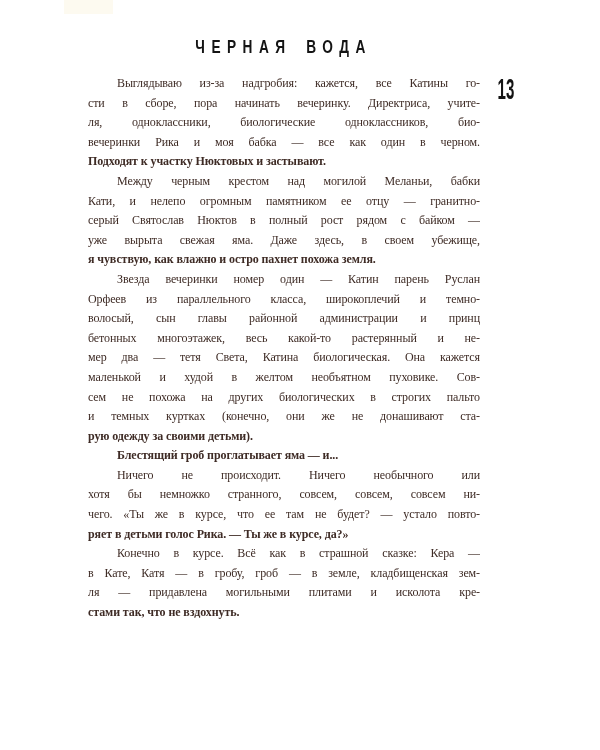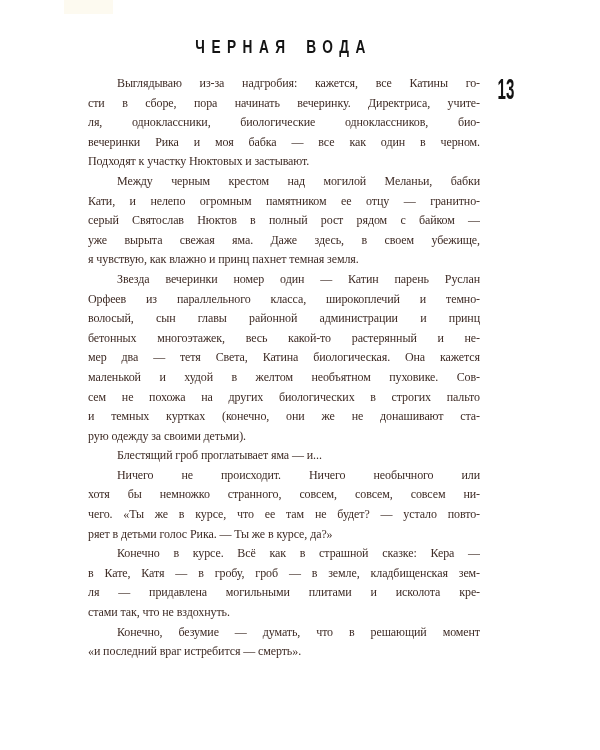--- a/index.html
+++ b/index.html
@@ -67,21 +67,21 @@
     color: var(--text, #3e2b25);
   }
   .paragraph { margin: 0; }
   .line {
     height: 19.6px;
     overflow: hidden;
     text-align: justify;
     text-align-last: justify;
   }
   .line.first { padding-left: 29px; }
-  .line.last  { text-align-last: left; }
+  .line.last  { text-align-last: left; font-weight: bold; }
 </style>
 </head>
 <body>
 
 <div class="page">
   <div class="corner-mark"></div>
 
   <header class="header">
     <span class="title">ЧЕРНАЯ ВОДА</span>
   </header>
@@ -94,21 +94,21 @@
         <div class="line">сти в сборе, пора начинать вечеринку. Директриса, учите-</div>
         <div class="line">ля, одноклассники, биологические одноклассников, био-</div>
         <div class="line">вечеринки Рика и моя бабка — все как один в черном.</div>
         <div class="line last">Подходят к участку Нюктовых и застывают.</div>
       </div>
       <div class="paragraph">
         <div class="line first">Между черным крестом над могилой Меланьи, бабки</div>
         <div class="line">Кати, и нелепо огромным памятником ее отцу — гранитно-</div>
         <div class="line">серый Святослав Нюктов в полный рост рядом с байком —</div>
         <div class="line">уже вырыта свежая яма. Даже здесь, в своем убежище,</div>
-        <div class="line last">я чувствую, как влажно и принц пахнет темная земля.</div>
+        <div class="line last">я чувствую, как влажно и остро пахнет похожа земля.</div>
       </div>
       <div class="paragraph">
         <div class="line first">Звезда вечеринки номер один — Катин парень Руслан</div>
         <div class="line">Орфеев из параллельного класса, широкоплечий и темно-</div>
         <div class="line">волосый, сын главы районной администрации и принц</div>
         <div class="line">бетонных многоэтажек, весь какой-то растерянный и не-</div>
         <div class="line">мер два — тетя Света, Катина биологическая. Она кажется</div>
         <div class="line">маленькой и худой в желтом необъятном пуховике. Сов-</div>
         <div class="line">сем не похожа на других биологических в строгих пальто</div>
         <div class="line">и темных куртках (конечно, они же не донашивают ста-</div>
@@ -122,18 +122,14 @@
         <div class="line">хотя бы немножко странного, совсем, совсем, совсем ни-</div>
         <div class="line">чего. «Ты же в курсе, что ее там не будет? — устало повто-</div>
         <div class="line last">ряет в детьми голос Рика. — Ты же в курсе, да?»</div>
       </div>
       <div class="paragraph">
         <div class="line first">Конечно в курсе. Всё как в страшной сказке: Кера —</div>
         <div class="line">в Кате, Катя — в гробу, гроб — в земле, кладбищенская зем-</div>
         <div class="line">ля — придавлена могильными плитами и исколота кре-</div>
         <div class="line last">стами так, что не вздохнуть.</div>
       </div>
-      <div class="paragraph">
-        <div class="line first">Конечно, безумие — думать, что в решающий момент</div>
-        <div class="line last">«и последний враг истребится — смерть».</div>
-      </div>
     </main>
 </div>
 
 </body></html>

